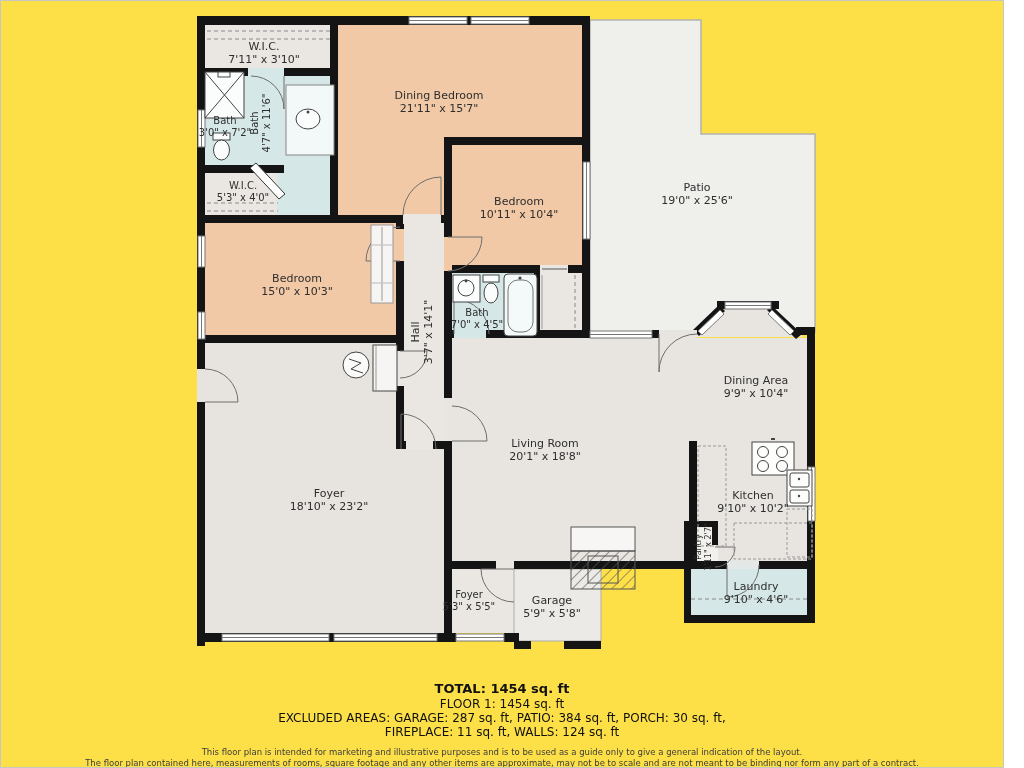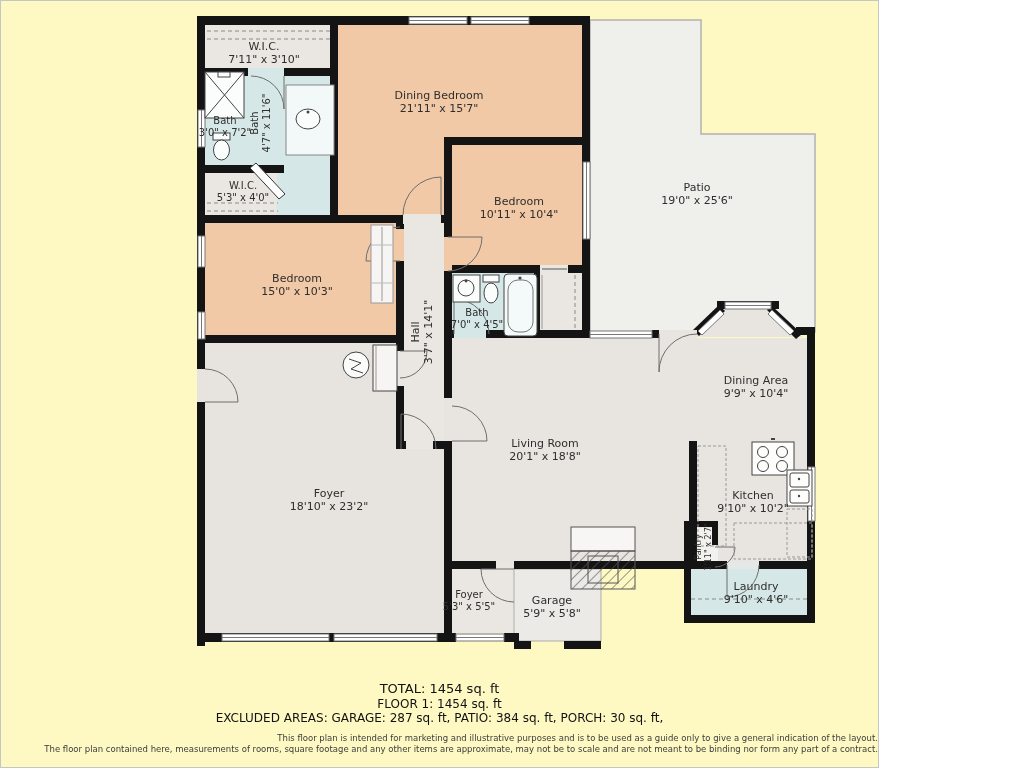--- a/index.html
+++ b/index.html
@@ -1,35 +1,35 @@
 <!DOCTYPE html>
 <html><head>
 <meta charset="utf-8">
 <style>
   html,body{margin:0;padding:0;background:#fff;}
   .page{
-    position:relative;width:879px;height:768px;background:#fef9c3;
+    position:relative;width:1004px;height:768px;background:#fde047;
     font-family:"DejaVu Sans", sans-serif;overflow:hidden;
     border:1px solid #c6c6c6;box-sizing:border-box;
   }
   .plan-svg{position:absolute;left:0;top:0;}
   .label{
     position:absolute;transform:translate(-50%,-50%);
     text-align:center;color:#2e2e2e;font-size:11px;line-height:1.2;
     white-space:nowrap;pointer-events:none;
   }
   .label.vert{transform:translate(-50%,-50%) rotate(-90deg);}
   .label.small{font-size:10px;}
   .label.tiny{font-size:8px;}
   .footer{
     position:absolute;left:0;right:0;top:681px;text-align:center;color:#111;
   }
-  .footer .total{font-size:13px;font-weight:normal;line-height:1.15;}
+  .footer .total{font-size:13px;font-weight:bold;line-height:1.15;}
   .footer .line{font-size:12px;line-height:1.18;}
-  .footer .fine{font-size:8.5px;color:#3c3c3c;line-height:1.22;text-align:right;}
+  .footer .fine{font-size:8.5px;color:#3c3c3c;line-height:1.22;}
   .footer .fine.first{margin-top:8px;}
 </style>
 </head>
 <body>
 
 <div class="page">
 
   <svg class="plan-svg" width="1024" height="768" viewBox="0 0 1024 768">
     <defs>
       <pattern id="hatch" width="7" height="7" patternTransform="rotate(45)" patternUnits="userSpaceOnUse">
@@ -341,18 +341,19 @@
   </div>
   <div class="label" style="left:551px;top:606px">
     <div>Garage</div>
     <div>5'9" x 5'8"</div>
   </div>
 
   <div class="footer">
     <div class="total">TOTAL: 1454 sq. ft</div>
     <div class="line">FLOOR 1: 1454 sq. ft</div>
     <div class="line">EXCLUDED AREAS: GARAGE: 287 sq. ft, PATIO: 384 sq. ft, PORCH: 30 sq. ft,</div>
+    <div class="line">FIREPLACE: 11 sq. ft, WALLS: 124 sq. ft</div>
     <div class="fine first">This floor plan is intended for marketing and illustrative purposes and is to be used as a guide only to give a general indication of the layout.</div>
     <div class="fine">The floor plan contained here, measurements of rooms, square footage and any other items are approximate, may not be to scale and are not meant to be binding nor form any part of a contract.</div>
 
   </div>
 
 </div>
 
 </body></html>

